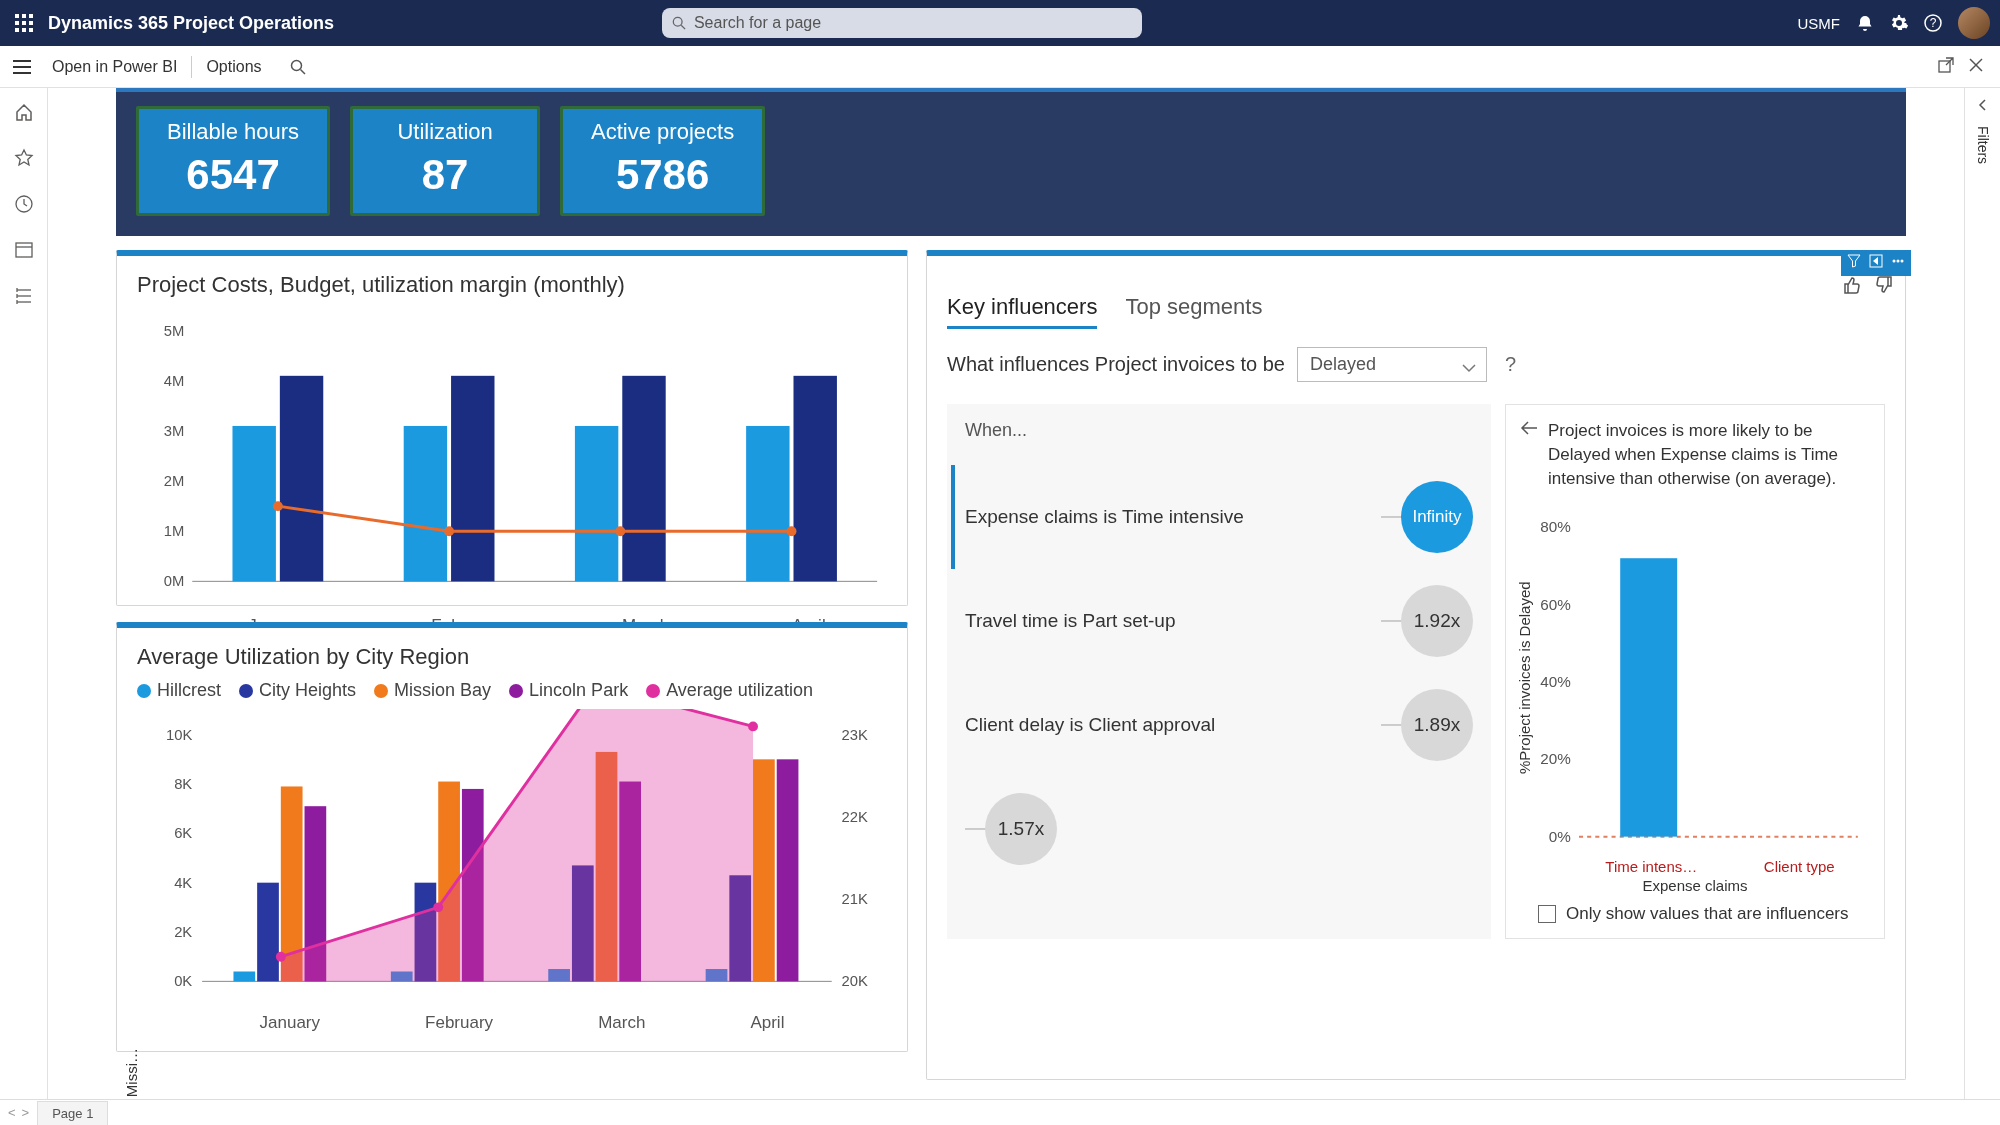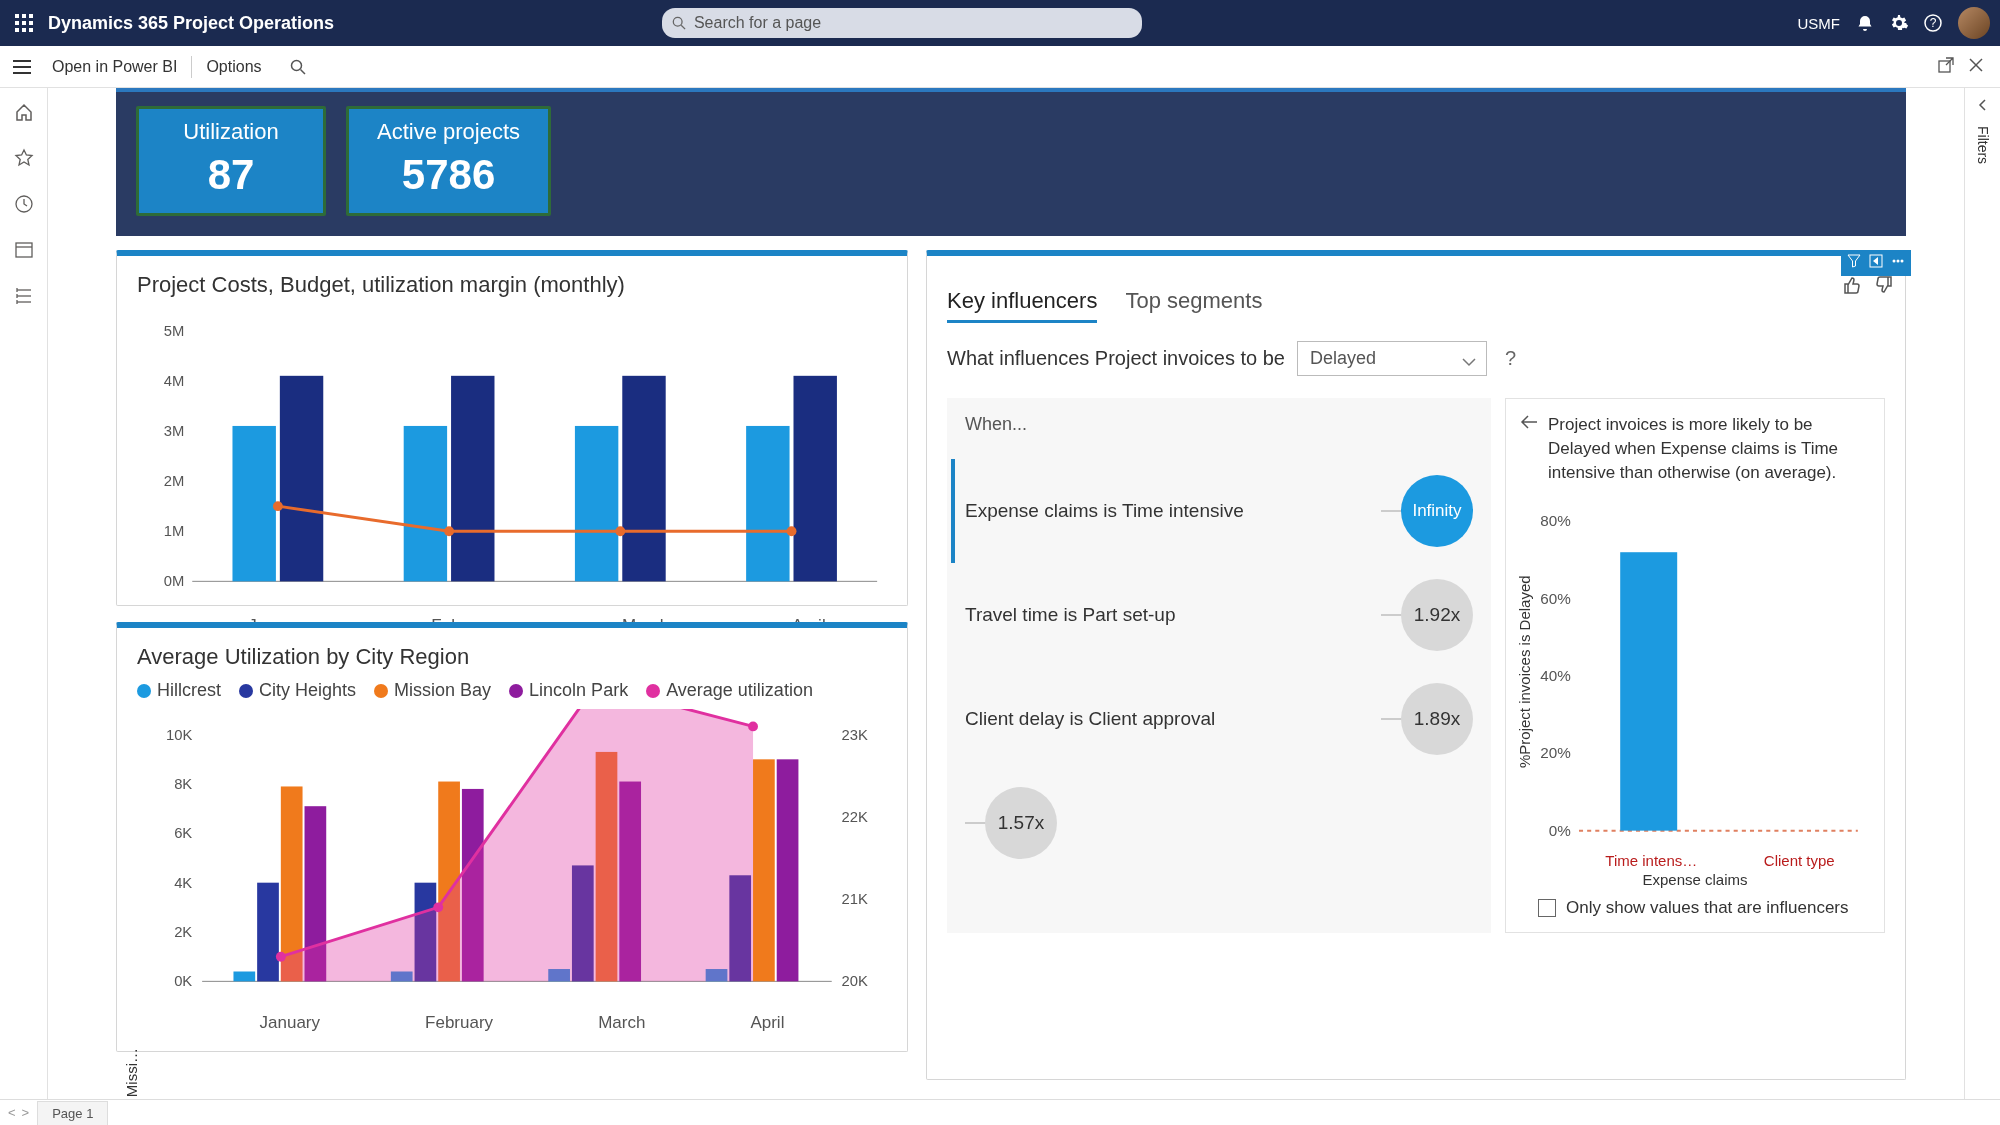--- a/index.html
+++ b/index.html
@@ -2,21 +2,21 @@
 <html><head>
 <meta charset="utf-8">
 <style>
 * { box-sizing: border-box; margin: 0; padding: 0; font-family: "Segoe UI", Arial, sans-serif; }
 body { width: 2000px; height: 1125px; background: #fff; overflow: hidden; font-size: 16px; }
 
 
 .topbar { height: 46px; background: #1b2a50; color: #fff; display: flex; align-items: center; padding: 0 10px; }
 .topbar .waffle { width: 28px; height: 28px; display:flex; align-items:center; justify-content:center; cursor:pointer; }
 .topbar .title { margin-left: 10px; font-size: 18px; font-weight: 600; }
-.topbar .search { margin-left: auto; margin-right: auto; width: 480px; height: 30px; background: #d8dce6; border-radius: 13px; display:flex; align-items:center; padding: 0 10px; color:#555; }
+.topbar .search { margin-left: auto; margin-right: auto; width: 480px; height: 30px; background: #d8dce6; border-radius: 8px; display:flex; align-items:center; padding: 0 10px; color:#555; }
 .topbar .search svg { margin-right: 8px; }
 .topbar .right { margin-left: auto; display:flex; align-items:center; gap: 16px; }
 .topbar .right .icon { cursor:pointer; display:flex; }
 .topbar .avatar { width: 32px; height: 32px; border-radius: 50%; background: linear-gradient(135deg,#b58863,#6b4423); }
 
 
 .cmdbar { height: 42px; border-bottom: 1px solid #e1e1e1; display:flex; align-items:center; padding: 0 6px; color:#333; }
 .cmdbar .ham { width:32px; display:flex; justify-content:center; cursor:pointer; }
 .cmdbar .item { padding: 0 14px; height:100%; display:flex; align-items:center; font-size:16px; cursor:pointer; }
 .cmdbar .sep { width:1px; height:22px; background:#ccc; }
@@ -57,21 +57,21 @@
 .legend { display:flex; gap:18px; font-size:18px; color:#444; margin:4px 0 8px 0; flex-wrap:wrap;}
 .legend .dot { width:14px; height:14px; border-radius:50%; display:inline-block; margin-right:6px; vertical-align:-2px;}
 .chart2 svg { width:100%; height:300px; }
 .chart2 .xlabels { display:flex; justify-content:space-around; padding-left:70px; padding-right:50px; color:#555; font-size:17px; }
 .chart2 .yaxis-label { position:absolute; left:6px; top:620px; transform:rotate(-90deg); transform-origin:left top; font-size:15px; color:#333; white-space:nowrap;}
 
 
 .ki { height: 830px; position:relative; }
 .ki-toolbar { position:absolute; top:-6px; right:-6px; background:#1c84c6; padding:4px 6px; display:flex; gap:8px; }
 .ki-toolbar svg { fill:#fff; }
-.ki .tabs { display:flex; gap:28px; font-size:22px; color:#555; margin-top:16px;}
+.ki .tabs { display:flex; gap:28px; font-size:22px; color:#555; margin-top:22px;}
 .ki .tabs .tab { padding-bottom:6px; cursor:pointer; }
 .ki .tabs .tab.active { color:#222; border-bottom:3px solid #1c84c6; font-weight:500;}
 .ki .thumbs { position:absolute; right:10px; top:18px; display:flex; gap:10px; color:#555;}
 .ki .question { margin-top:18px; font-size:20px; color:#333; display:flex; align-items:center; gap:12px;}
 .ki .dropdown { border:1px solid #bbb; padding:6px 40px 6px 12px; font-size:18px; color:#555; position:relative; min-width:190px; cursor:pointer;}
 .ki .dropdown .chev { position:absolute; right:10px; top:10px; }
 .ki .qmark { color:#666; margin-left:6px; }
 
 .ki-body { display:flex; gap:14px; margin-top:22px; }
 .ki-left { flex:1; background:#f7f7f7; padding:16px 18px; }
@@ -213,20 +213,24 @@
           <line x1="3" y1="2" x2="3" y2="6" stroke="#605e5c" stroke-width="1.3"></line>
           <line x1="3" y1="8" x2="3" y2="12" stroke="#605e5c" stroke-width="1.3"></line>
           <line x1="3" y1="14" x2="3" y2="18" stroke="#605e5c" stroke-width="1.3"></line>
         </svg>
       </div>
   </div>
 
   <div class="canvas">
 
     <div class="kpistrip">
+      <div class="kpi">
+          <div class="label">Billable hours</div>
+          <div class="val">6547</div>
+        </div>
       <div class="kpi">
           <div class="label">Utilization</div>
           <div class="val">87</div>
         </div>
       <div class="kpi">
           <div class="label">Active projects</div>
           <div class="val">5786</div>
         </div>
     </div>
 

